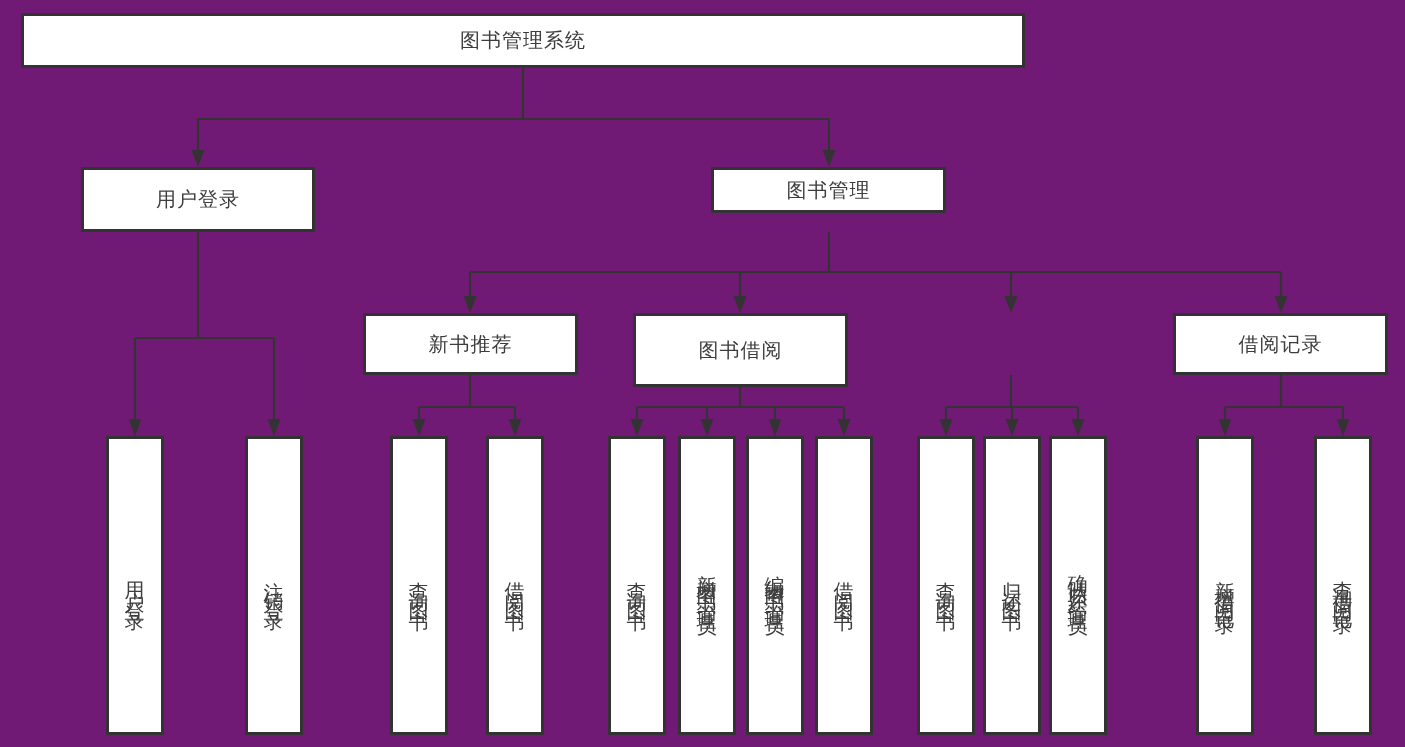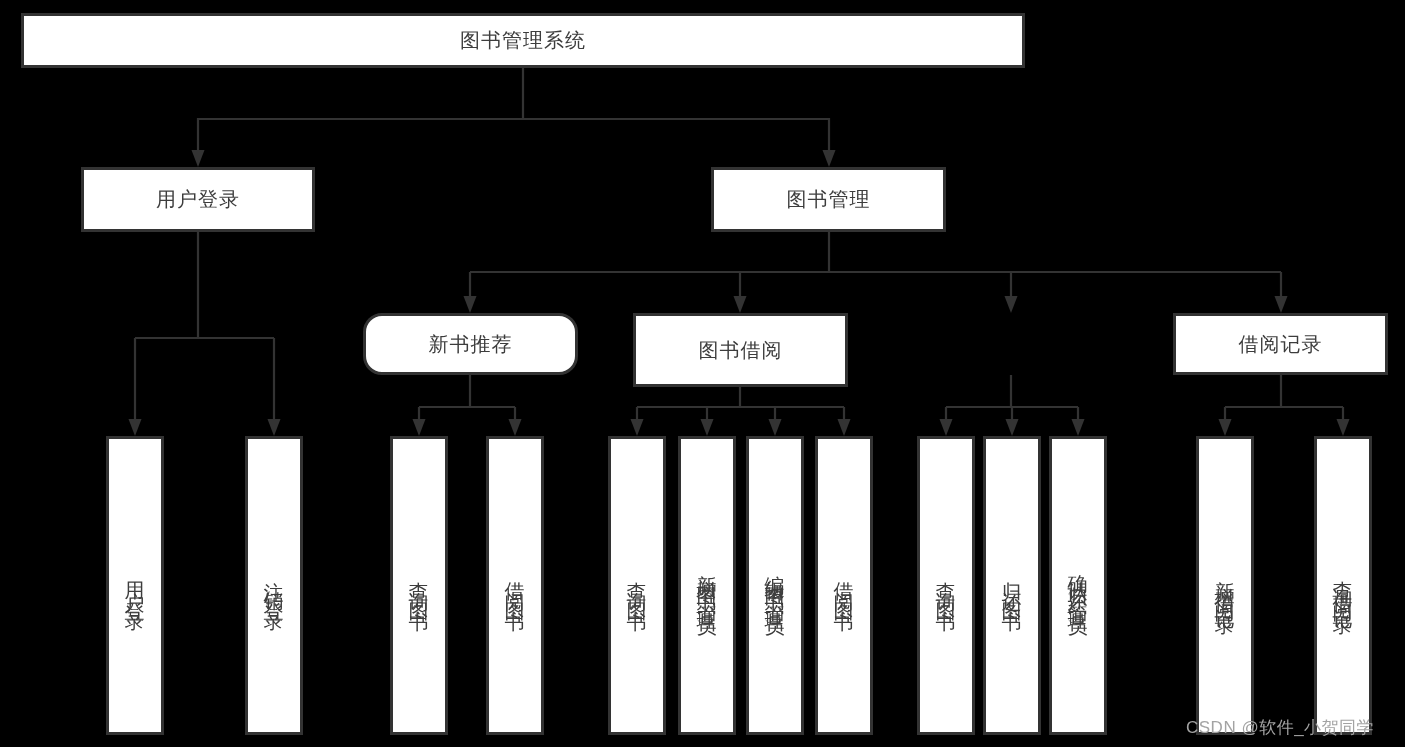--- a/index.html
+++ b/index.html
@@ -1,17 +1,17 @@
 <!DOCTYPE html>
 <html><head>
 <meta charset="utf-8">
 <style>
   html,body{margin:0;padding:0;background:#ffffff;}
   .stage{
-    position:relative;width:1405px;height:747px;background:#000000;
+    position:relative;width:1405px;height:747px;background:#701a75;
     font-family:"Liberation Sans",sans-serif;overflow:hidden;
   }
   .wires{position:absolute;left:0;top:0;z-index:0;}
   .box{
     position:absolute;box-sizing:border-box;background:#ffffff;
     border:3px solid #333333;display:flex;align-items:center;justify-content:center;
     z-index:1;color:#3d3d3d;
   }
   .hlabel{font-size:20px;letter-spacing:1px;white-space:nowrap;color:#3d3d3d;}
   .vlabel{
@@ -61,25 +61,25 @@
     </g>
   </svg>
 
   <div class="box" style="left:21px;top:13px;width:1004px;height:55px;">
     <span class="hlabel">图书管理系统</span>
   </div>
 
   <div class="box" style="left:81px;top:167px;width:234px;height:65px;">
     <span class="hlabel">用户登录</span>
   </div>
-  <div class="box" style="left:711px;top:167px;width:235px;height:65px;">
+  <div class="box" style="left:711px;top:167px;width:235px;height:46px;">
     <span class="hlabel">图书管理</span>
   </div>
 
-  <div class="box" style="left:363px;top:313px;width:215px;height:62px;border-radius:19px;">
+  <div class="box" style="left:363px;top:313px;width:215px;height:62px;">
     <span class="hlabel">新书推荐</span>
   </div>
   <div class="box" style="left:633px;top:313px;width:215px;height:74px;">
     <span class="hlabel">图书借阅</span>
   </div>
   <div class="box" style="left:1173px;top:313px;width:215px;height:62px;">
     <span class="hlabel">借阅记录</span>
   </div>
 
   <div class="box" style="left:106px;top:436px;width:58px;height:299px;">
@@ -119,14 +119,13 @@
     <span class="vlabel" style="letter-spacing:6px;">确认归还（管理员）</span>
   </div>
 
   <div class="box" style="left:1196px;top:436px;width:58px;height:299px;">
     <span class="vlabel" style="letter-spacing:7px;">新增借阅记录</span>
   </div>
   <div class="box" style="left:1314px;top:436px;width:58px;height:299px;">
     <span class="vlabel" style="letter-spacing:7px;">查询借阅记录</span>
   </div>
 
-  <div class="watermark">CSDN @软件_小贺同学</div>
 </div>
 
 </body></html>

